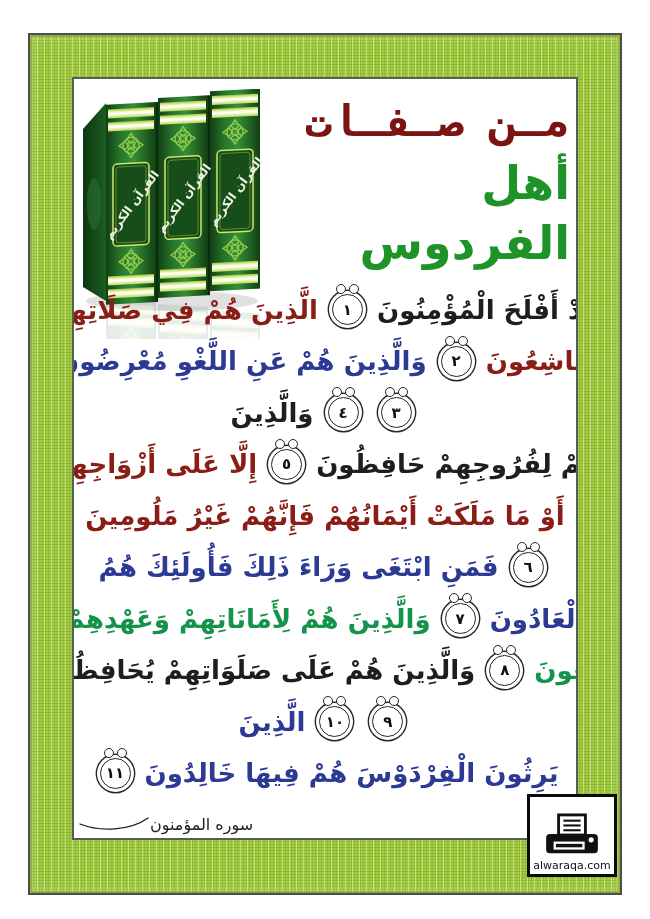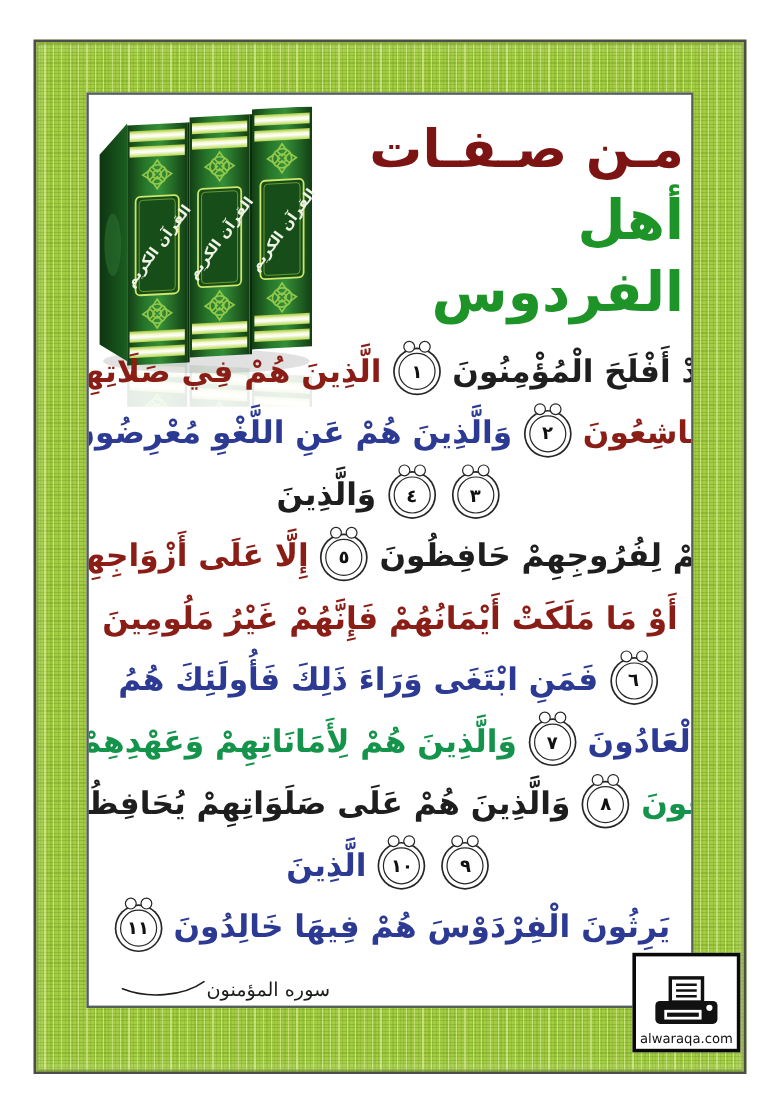--- a/index.html
+++ b/index.html
@@ -21,21 +21,21 @@
     padding:42px 42px 53px 42px;
   }
   .content {
     position:relative; width:100%; height:100%;
     background:#ffffff; border:2px solid #535f57; overflow:hidden;
   }
   
   .books { position:absolute; left:6px; top:10px; width:182px; height:250px; }
   
   .title { position:absolute; top:16px; right:6px; width:306px; text-align:right; direction:rtl; }
-  .title-l1 { font-size:44px; font-weight:bold; color:#7d1414; line-height:1.35; letter-spacing:0; }
+  .title-l1 { font-size:44px; font-weight:bold; color:#7d1414; line-height:1.35; letter-spacing:0;font-family:Liberation Mono, monospace; }
   .title-l2 { font-size:46px; font-weight:bold; color:#1d9328; line-height:1.3; }
   
   .verses { position:absolute; top:205px; left:0; right:0; }
   .vline {
     height:51.5px; display:flex; align-items:center; justify-content:center;
     direction:rtl; white-space:nowrap;
   }
   .seg { font-size:26px; font-weight:bold; line-height:1; padding:0 3px; }
   .c-black { color:#1e1e1e; }
   .c-red   { color:#8a1d15; }
@@ -49,21 +49,21 @@
     box-shadow: 0 0 0 3px #ffffff, 0 0 0 4.4px #262626;
   }
   .ayah::before, .ayah::after {
     content:""; position:absolute; top:-11px; width:8px; height:8px;
     border:1.5px solid #262626; border-radius:50%; background:#fff;
   }
   .ayah::before { left:3px; }
   .ayah::after  { right:3px; }
   
   .signature {
-    position:absolute; left:24px; bottom:4px; direction:rtl;
+    position:absolute; left:2px; bottom:4px; direction:rtl;
     display:flex; align-items:flex-end; color:#1c1c1c;
   }
   .signature .sig-text { font-size:16px; line-height:1.2; }
   .signature svg { margin-left:2px; margin-bottom:2px; }
   
   .badge {
     position:absolute; left:527px; top:794px; width:90px; height:83px;
     background:#ffffff; border:3px solid #0a0a0a; z-index:6;
     display:flex; flex-direction:column; align-items:center; justify-content:flex-end;
     cursor:pointer;

